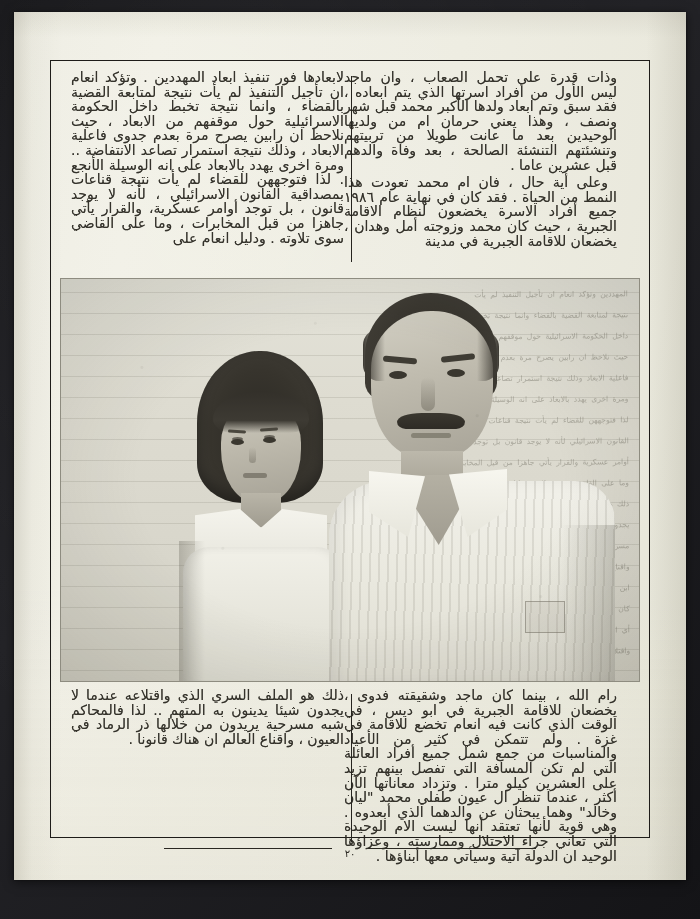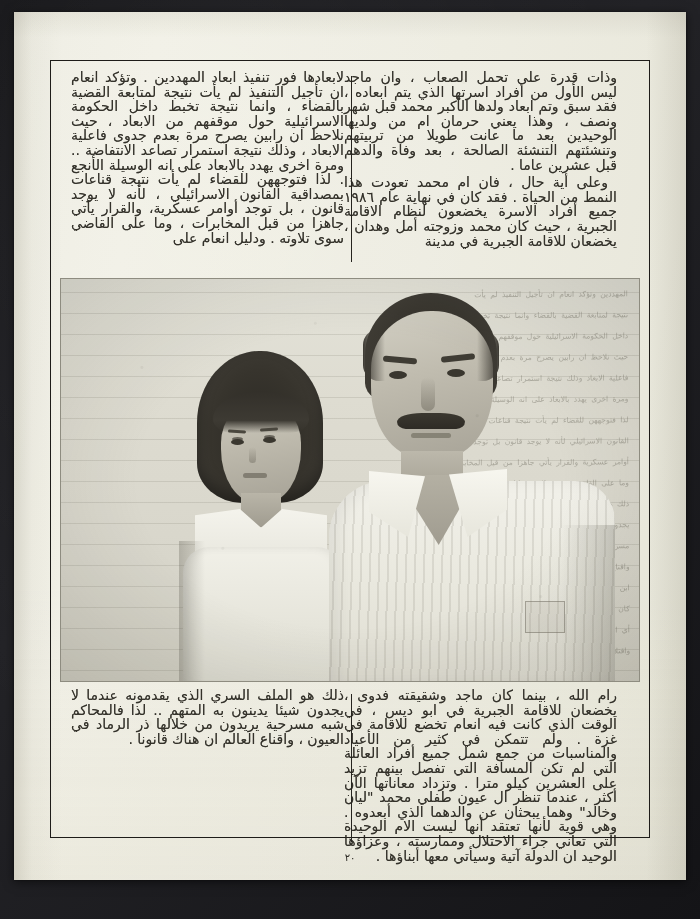--- a/index.html
+++ b/index.html
@@ -354,25 +354,23 @@
   }
 
   
   .folio{
     position:absolute;
     left: 36px;
     top: 836px;
     width: 600px;
     height: 18px;
     display:flex;
-    align-items:center;
     justify-content:center;
     gap: 8px;
     z-index: 4;
-    flex-direction: column;
   }
   .folio .rule{
     height: 1.4px;
     background:#2a2822;
     flex: 0 0 168px;
   }
   .folio .num{
     font-family:"DejaVu Sans", sans-serif;
     font-size: 10px;
     color:#2a2822;
@@ -460,21 +458,21 @@
         <div class="collar-r"></div>
         <div class="pocket"></div>
         <div class="arm-shadow"></div>
       </div>
 
       <div class="photo-grain"></div>
     </div>
 
     <div class="text-block bottom">
       <div class="col right">
-        <p class="ar">ذلك هو الملف السري الذي يقدمونه عندما لا يجدون شيئا يدينون به المتهم .. لذا فالمحاكم شبه مسرحية يريدون من خلالها ذر الرماد في العيون ، واقناع العالم ان هناك قانونا .</p>
+        <p class="ar">ذلك هو الملف السري الذي واقتلاعه عندما لا يجدون شيئا يدينون به المتهم .. لذا فالمحاكم شبه مسرحية يريدون من خلالها ذر الرماد في العيون ، واقناع العالم ان هناك قانونا .</p>
       </div>
       <div class="col left">
         <p class="ar">رام الله ، بينما كان ماجد وشقيقته فدوى ، يخضعان للاقامة الجبرية في ابو ديس ، في الوقت الذي كانت فيه انعام تخضع للاقامة في غزة . ولم تتمكن في كثير من الأعياد والمناسبات من جمع شمل جميع أفراد العائلة التي لم تكن المسافة التي تفصل بينهم تزيد على العشرين كيلو مترا . وتزداد معاناتها الآن أكثر ، عندما تنظر ال عيون طفلي محمد "ليان وخالد" وهما يبحثان عن والدهما الذي أبعدوه . وهي قوية لأنها تعتقد أنها ليست الام الوحيدة التي تعاني جراء الاحتلال وممارسته ، وعزاؤها الوحيد ان الدولة آتية وسيأتي معها أبناؤها .</p>
       </div>
     </div>
 
     <div class="folio">
       <div class="rule"></div>
       <div class="num">٢٠</div>
       <div class="rule"></div>

